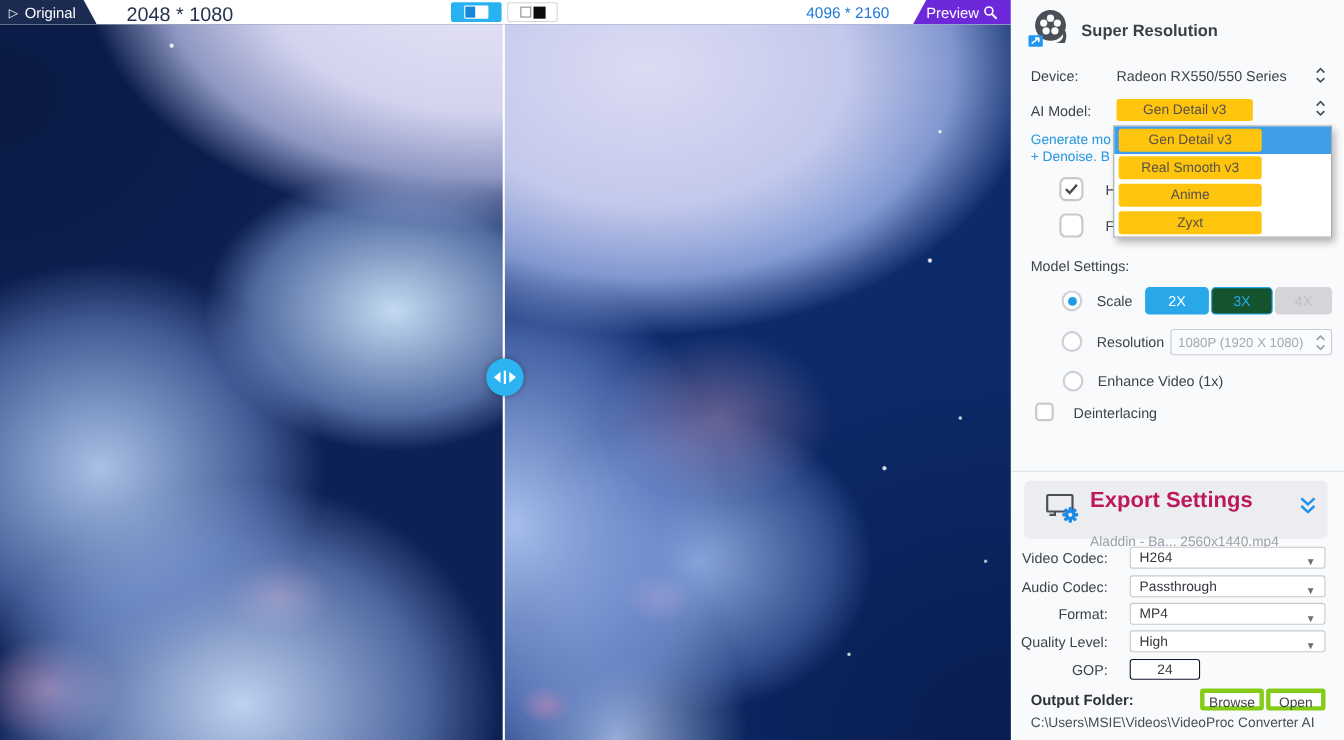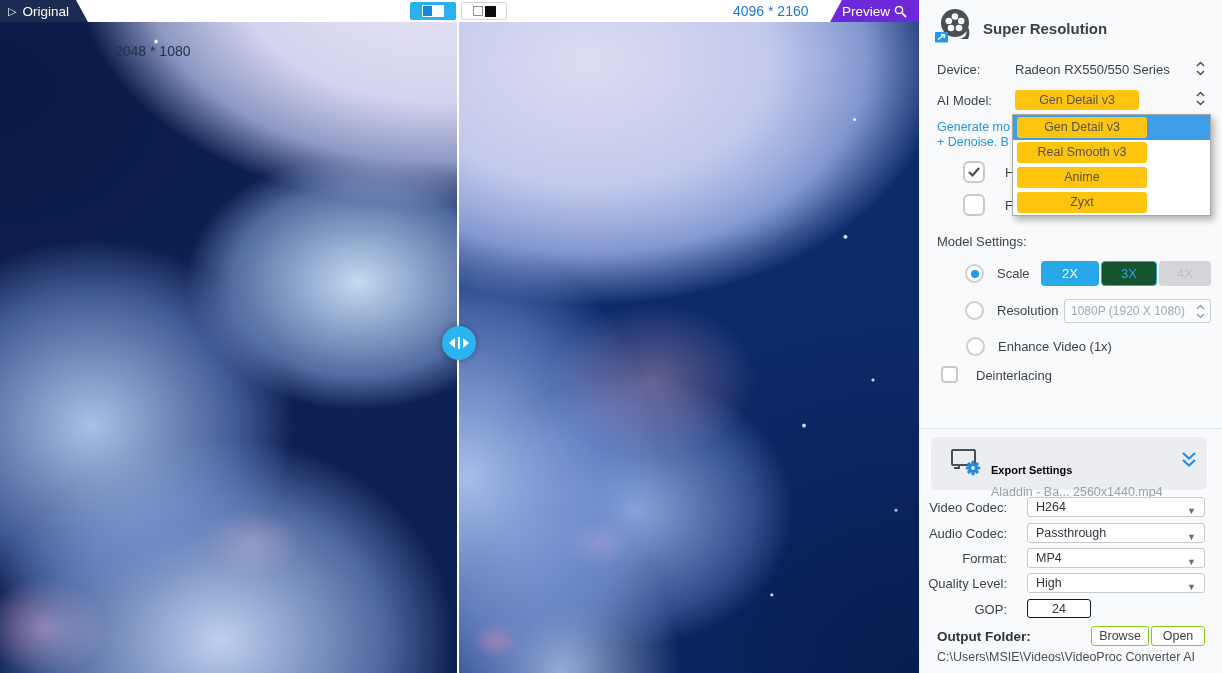--- a/index.html
+++ b/index.html
@@ -11,21 +11,21 @@
 
   
   .topbar { position:absolute; left:0; top:0; width:919px; height:22px; background:#ffffff; z-index:5; }
   .tab-original {
     position:absolute; left:0; top:0; width:88px; height:22px; background:#1c2b52;
     clip-path:polygon(0 0, 76px 0, 88px 100%, 0 100%);
     display:flex; align-items:center; padding-left:8px; gap:6px;
     color:#fff; font-size:13.5px; cursor:pointer;
   }
   .play-glyph { font-size:11px; color:#fff; }
-  .res-original { position:absolute; left:115px; top:3px; font-size:14px; color:#25314d;margin-top:40px; }
+  .res-original { position:absolute; left:115px; top:3px; font-size:18px; color:#25314d; }
   .toggle-group { position:absolute; left:410px; top:2px; display:flex; gap:5px; }
   .toggle-btn { width:46px; height:18px; border-radius:2px; display:flex; align-items:center; justify-content:center; gap:2px; cursor:pointer; }
   .toggle-btn.active { background:#29b2f0; }
   .toggle-btn.inactive { background:#fff; border:1px solid #d2d5da; }
   .icon-split { width:22px; height:12px; background:#fff; border-radius:1px; position:relative; }
   .icon-split::before { content:""; position:absolute; left:1px; top:1px; width:9px; height:10px; background:#1787d8; }
   .icon-sbs-a { width:10px; height:10px; border:1px solid #8a8f96; background:#fff; }
   .icon-sbs-b { width:11px; height:11px; background:#0d0d0d; }
   .res-output { position:absolute; left:733px; top:3px; font-size:14px; color:#1c78d8; }
   .tab-preview {
@@ -133,40 +133,40 @@
   .ud-res { left:276px; top:303px; }
   .radio-enh { left:47px; top:337px; }
   .enh-lbl { left:79px; top:339px; }
   .chk-deint { left:22px; top:366px; width:17px; height:17px; border-radius:4px; }
   .deint-lbl { left:57px; top:368px; }
 
   .divider { position:absolute; left:0; top:428px; width:303px; height:1px; background:#dce0e8; }
 
   .export-box { position:absolute; left:12px; top:437px; width:276px; height:53px; background:#ecedf0; border-radius:6px; cursor:pointer; }
   .export-icon { position:absolute; left:30px; top:447px; }
-  .export-title { position:absolute; left:72px; top:444px; font-size:11px; font-weight:bold; color:#000000;margin-top:20px; }
+  .export-title { position:absolute; left:72px; top:444px; font-size:20px; font-weight:bold; color:#be185d; }
   .export-sub { position:absolute; left:72px; top:463px; font-size:12.5px; color:#9aa0a8;margin-top:22px; }
   .export-chevrons { position:absolute; left:260px; top:451px; cursor:pointer; }
 
   .row-lbl { position:absolute; left:0; width:88px; text-align:right; font-size:13px; color:#3f4349; }
   .rl-vc { top:500px; } .rl-ac { top:526px; } .rl-fm { top:551px; } .rl-ql { top:576px; } .rl-gop { top:602px; }
   .select {
     position:absolute; left:108px; width:178px; height:20px; background:#fff;
     border:1px solid #c6cacf; border-radius:3px; font-size:12.5px; color:#33373c;
     line-height:18px; padding-left:8px; cursor:pointer;
   }
   .sel-vc { top:497px; } .sel-ac { top:523px; } .sel-fm { top:548px; } .sel-ql { top:573px; }
   .caret { position:absolute; right:8px; top:4px; font-size:9px; color:#6a6f76; }
   .gop-input {
     position:absolute; left:108px; top:599px; width:64px; height:19px;
     border:1px solid #0f172a; border-radius:3px; background:#fff; text-align:center;
     font-size:12.5px; color:#33373c; font-family:"Liberation Sans", sans-serif;
   }
   .of-label { position:absolute; left:18px; top:629px; font-size:13.5px; font-weight:bold; color:#2f3338; }
-  .btn { position:absolute; top:626px; height:20px; background:#fff; border:1px solid #84cc16; border-radius:3px; font-size:12.5px; color:#3f4349; text-align:center; line-height:18px; cursor:pointer; }
+  .btn { position:absolute; top:626px; height:20px; background:#fff; border:4px solid #84cc16; border-radius:3px; font-size:12.5px; color:#3f4349; text-align:center; line-height:18px; cursor:pointer; }
   .btn-browse { left:172px; width:58px; }
   .btn-open { left:232px; width:54px; }
   .of-path { position:absolute; left:18px; top:650px; font-size:12.5px; color:#4a4e55; white-space:nowrap; }
 </style>
 </head>
 <body>
 
 <div id="app">
 
   <div class="image-wrap">

